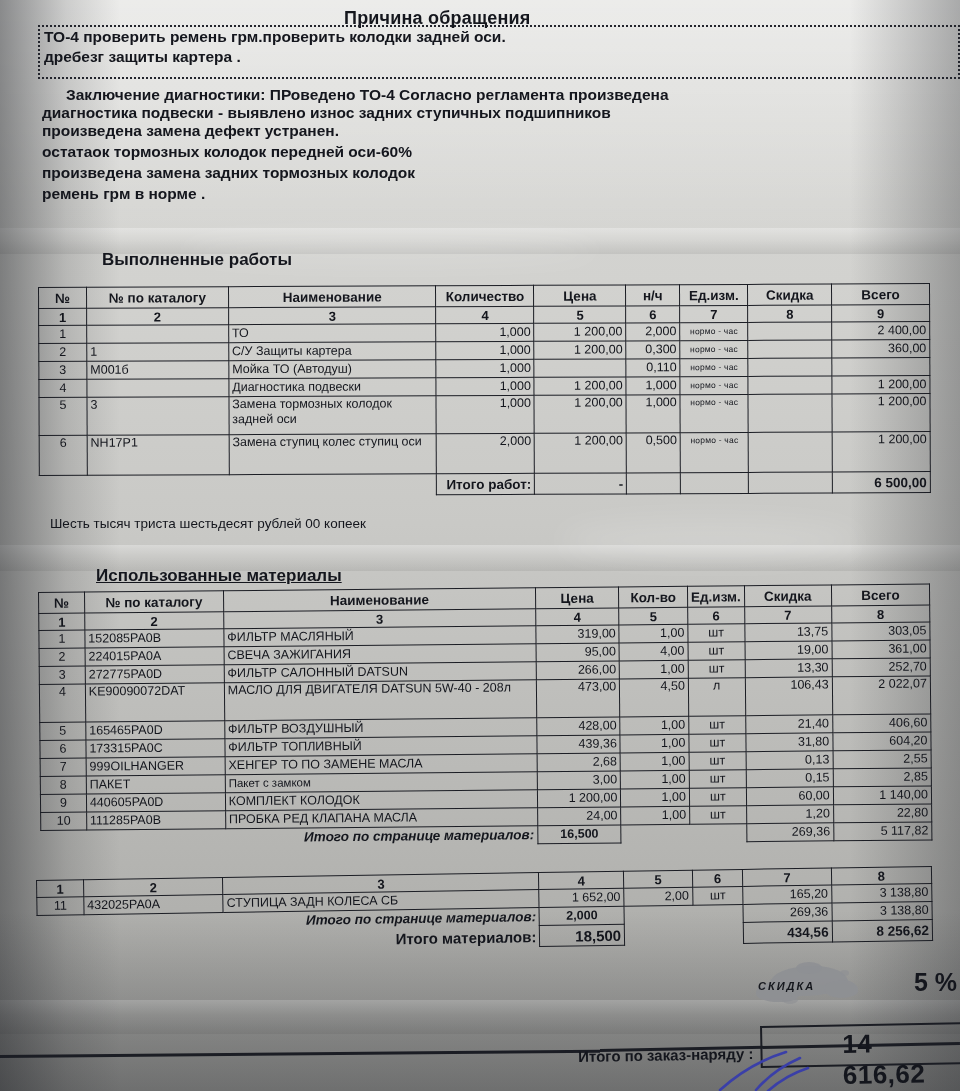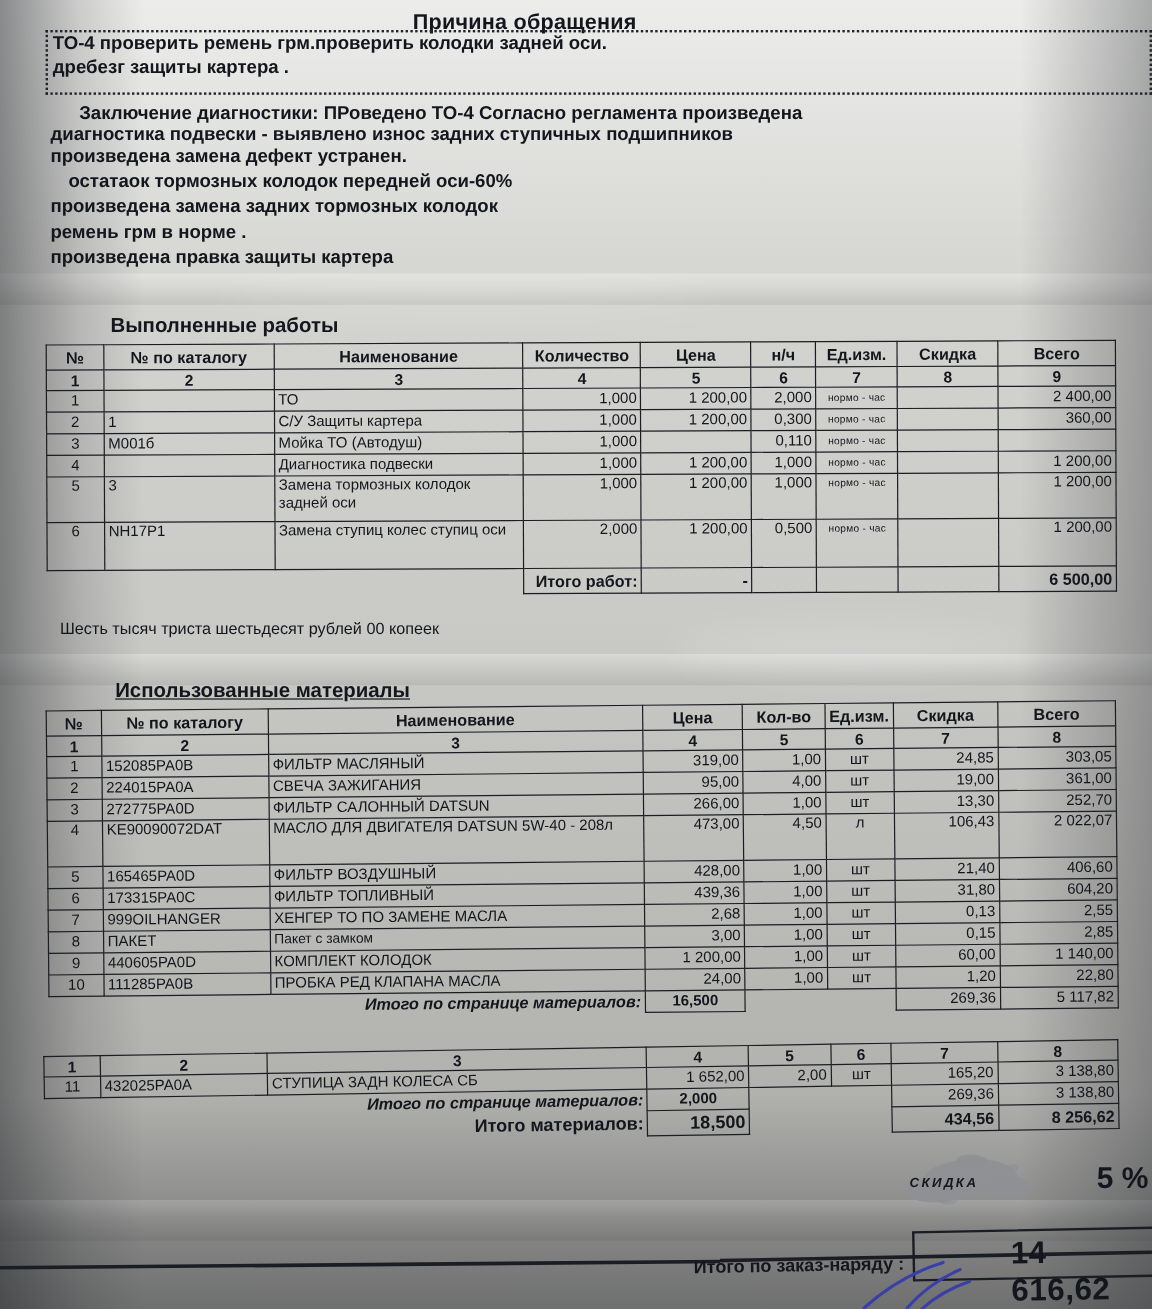--- a/index.html
+++ b/index.html
@@ -99,26 +99,25 @@
   <div class="t title-c" style="left:344px;top:8px;">Причина обращения</div>
 
   <div class="dotbox" style="left:38px;top:25px;width:918px;height:50px;"></div>
 
   <div class="t body-l" style="left:44px;top:28px;">ТО-4 проверить ремень грм.проверить колодки задней оси.</div>
   <div class="t body-l" style="left:44px;top:48px;text-align:center;">дребезг защиты картера .</div>
 
   <div class="t body-l" style="left:42px;top:86px;margin-left:24px;">Заключение диагностики: ПРоведено ТО-4 Согласно регламента произведена</div>
   <div class="t body-l" style="left:42px;top:122px;">произведена замена дефект устранен.</div>
   <div class="t body-l" style="left:42px;top:104px;">диагностика подвески - выявлено износ задних ступичных подшипников</div>
-  <div class="t body-l" style="left:42px;top:143px;margin-left:15px;">остатаок тормозных колодок передней оси-60%</div>
+  <div class="t body-l" style="left:42px;top:143px;">остатаок тормозных колодок передней оси-60%</div>
   <div class="t body-l" style="left:42px;top:164px;">произведена замена задних тормозных колодок</div>
   <div class="t body-l" style="left:42px;top:185px;">ремень грм в норме .</div>
-  <div class="t body-l" style="left:42px;top:206px;">произведена правка защиты картера</div>
-
-  <div class="t sec-h" style="left:92px;top:250px;margin-top:12px;">Выполненные работы</div>
+
+  <div class="t sec-h" style="left:102px;top:250px;">Выполненные работы</div>
 
   <table id="tbl-works" style="left:38px;top:287px;width:892px;">
     <colgroup>
       <col style="width:48px">
         <col style="width:142px">
         <col style="width:208px">
       <col style="width:98px">
         <col style="width:92px">
         <col style="width:54px">
       <col style="width:68px">
@@ -265,21 +264,21 @@
       <td>8</td>
     </tr>
 
     <tr>
       <td class="c">1</td>
       <td class="l">152085PA0B</td>
       <td class="l">ФИЛЬТР МАСЛЯНЫЙ</td>
       <td class="r">319,00</td>
       <td class="r">1,00</td>
       <td class="c">шт</td>
-      <td class="r">24,85</td>
+      <td class="r">13,75</td>
       <td class="r">303,05</td>
     </tr>
     <tr>
       <td class="c">2</td>
       <td class="l">224015PA0A</td>
       <td class="l">СВЕЧА ЗАЖИГАНИЯ</td>
       <td class="r">95,00</td>
       <td class="r">4,00</td>
       <td class="c">шт</td>
       <td class="r">19,00</td>

